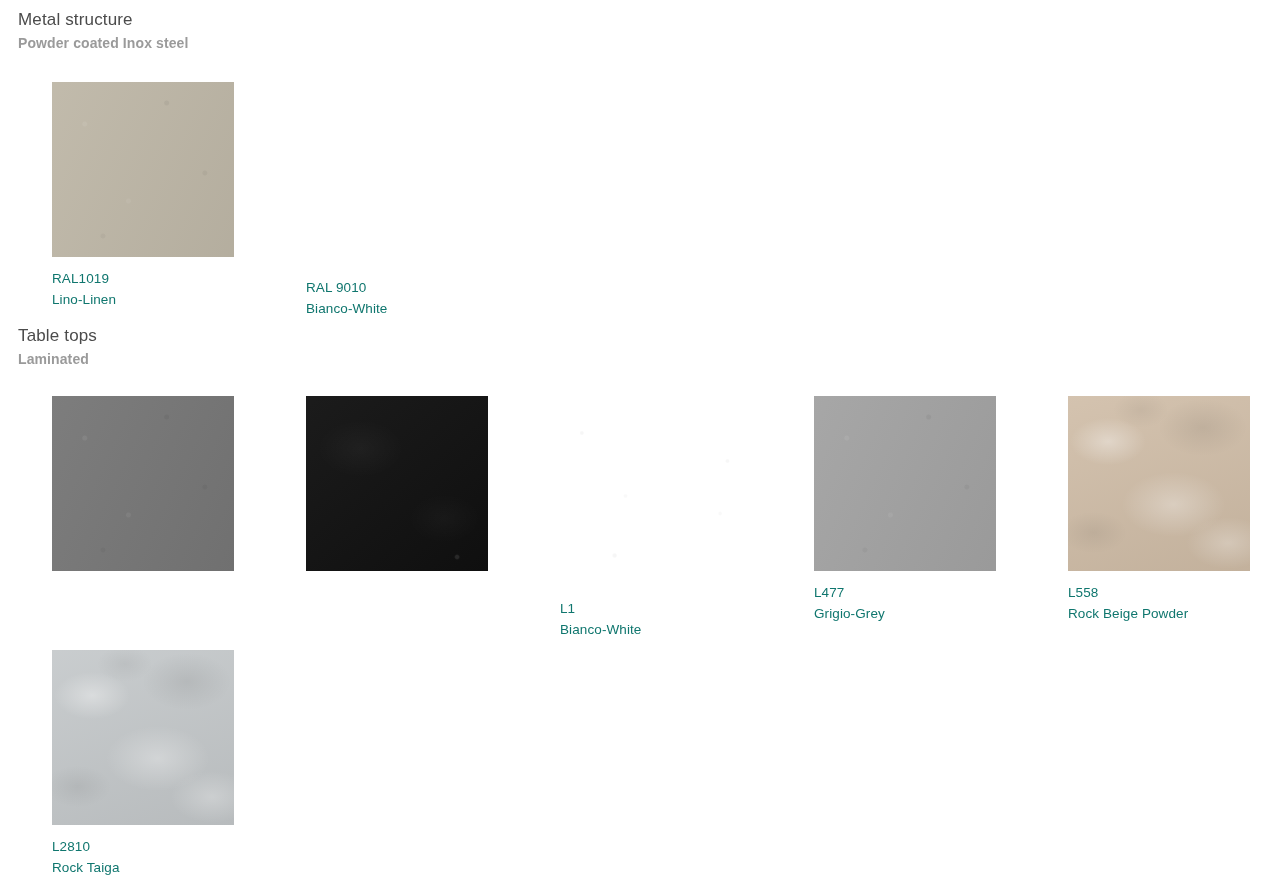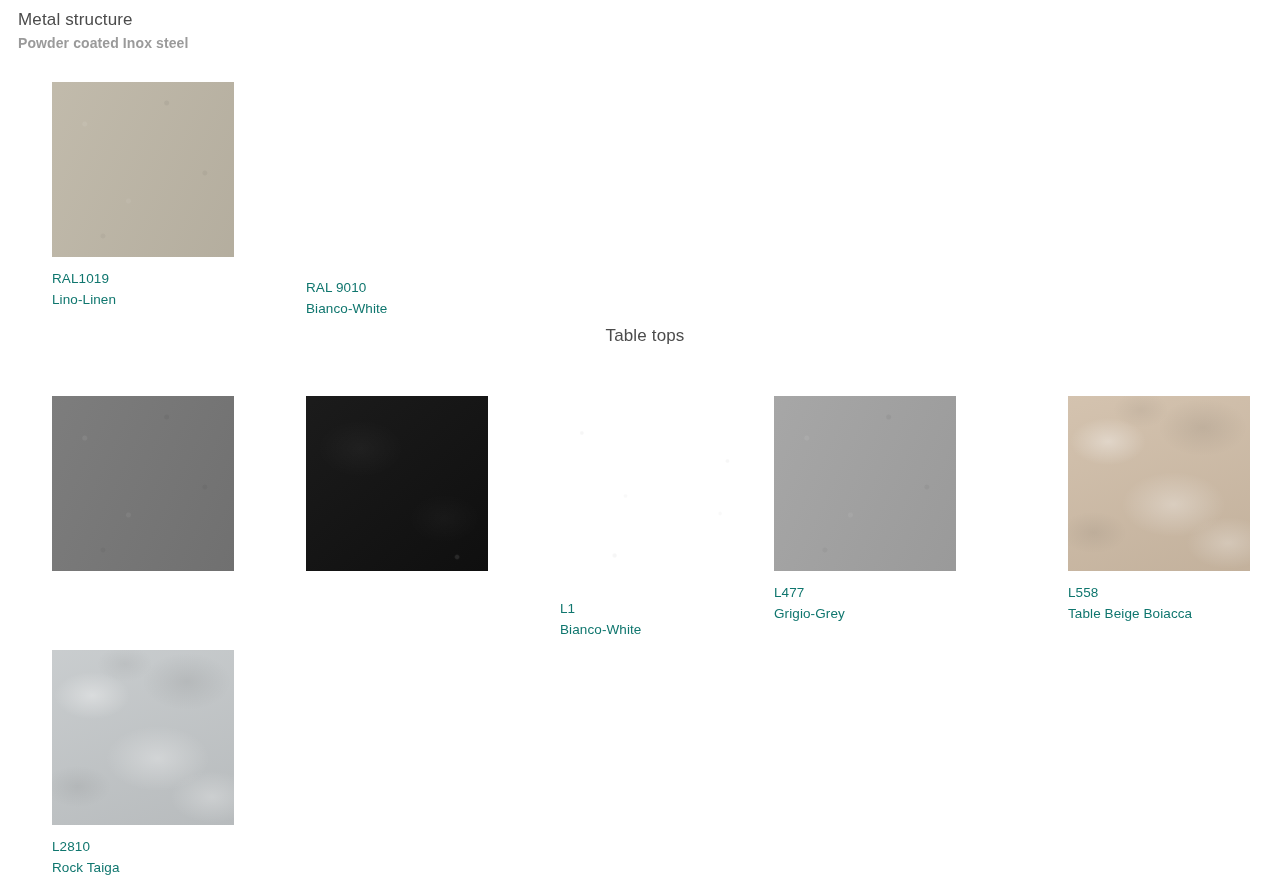--- a/index.html
+++ b/index.html
@@ -127,51 +127,52 @@
         </div>
       </div>
       <div class="swatch-cell" style="left: 306px; top: 9px;">
         <div class="swatch-chip tex-plain" style="background-color: rgb(255, 255, 255);"></div>
         <div class="swatch-caption">
           <span class="swatch-code">RAL 9010</span>
           <span class="swatch-name">Bianco-White</span>
         </div>
       </div>
     </div>
-    <div class="section" style="top: 326px; text-align: center;">
+    <div class="section" style="top: 326px;">
       <div class="section-head">
         <h2 class="section-title">Table tops</h2>
+        <p class="section-sub">Laminated</p>
       </div>
     </div>
     <div class="swatch-grid" style="position: absolute; top: 396px; left: 0px;">
       <div class="swatch-cell" style="left: 52px; top: 0px;">
         <div class="swatch-chip tex-fine" style="background-color: rgb(118, 118, 118);"></div>
       </div>
       <div class="swatch-cell" style="left: 306px; top: 0px;">
         <div class="swatch-chip tex-black" style="background-color: rgb(20, 20, 20);"></div>
       </div>
       <div class="swatch-cell" style="left: 560px; top: 16px;">
         <div class="swatch-chip tex-white-speck" style="background-color: rgb(255, 255, 255);"></div>
         <div class="swatch-caption">
           <span class="swatch-code">L1</span>
           <span class="swatch-name">Bianco-White</span>
         </div>
       </div>
-      <div class="swatch-cell" style="left: 774px; top: 0px;">
+      <div class="swatch-cell" style="left: 814px; top: 0px;">
         <div class="swatch-chip tex-fine" style="background-color: rgb(162, 162, 162);"></div>
         <div class="swatch-caption">
           <span class="swatch-code">L477</span>
           <span class="swatch-name">Grigio-Grey</span>
         </div>
       </div>
       <div class="swatch-cell" style="left: 1068px; top: 0px;">
         <div class="swatch-chip tex-stone" style="background-color: rgb(207, 188, 166);"></div>
         <div class="swatch-caption">
           <span class="swatch-code">L558</span>
-          <span class="swatch-name">Table Beige Boiacca</span>
+          <span class="swatch-name">Rock Beige Powder</span>
         </div>
       </div>
       <div class="swatch-cell" style="left: 52px; top: 254px;">
         <div class="swatch-chip tex-stone" style="background-color: rgb(195, 199, 201);"></div>
         <div class="swatch-caption">
           <span class="swatch-code">L2810</span>
           <span class="swatch-name">Rock Taiga</span>
         </div>
       </div>
     </div>

